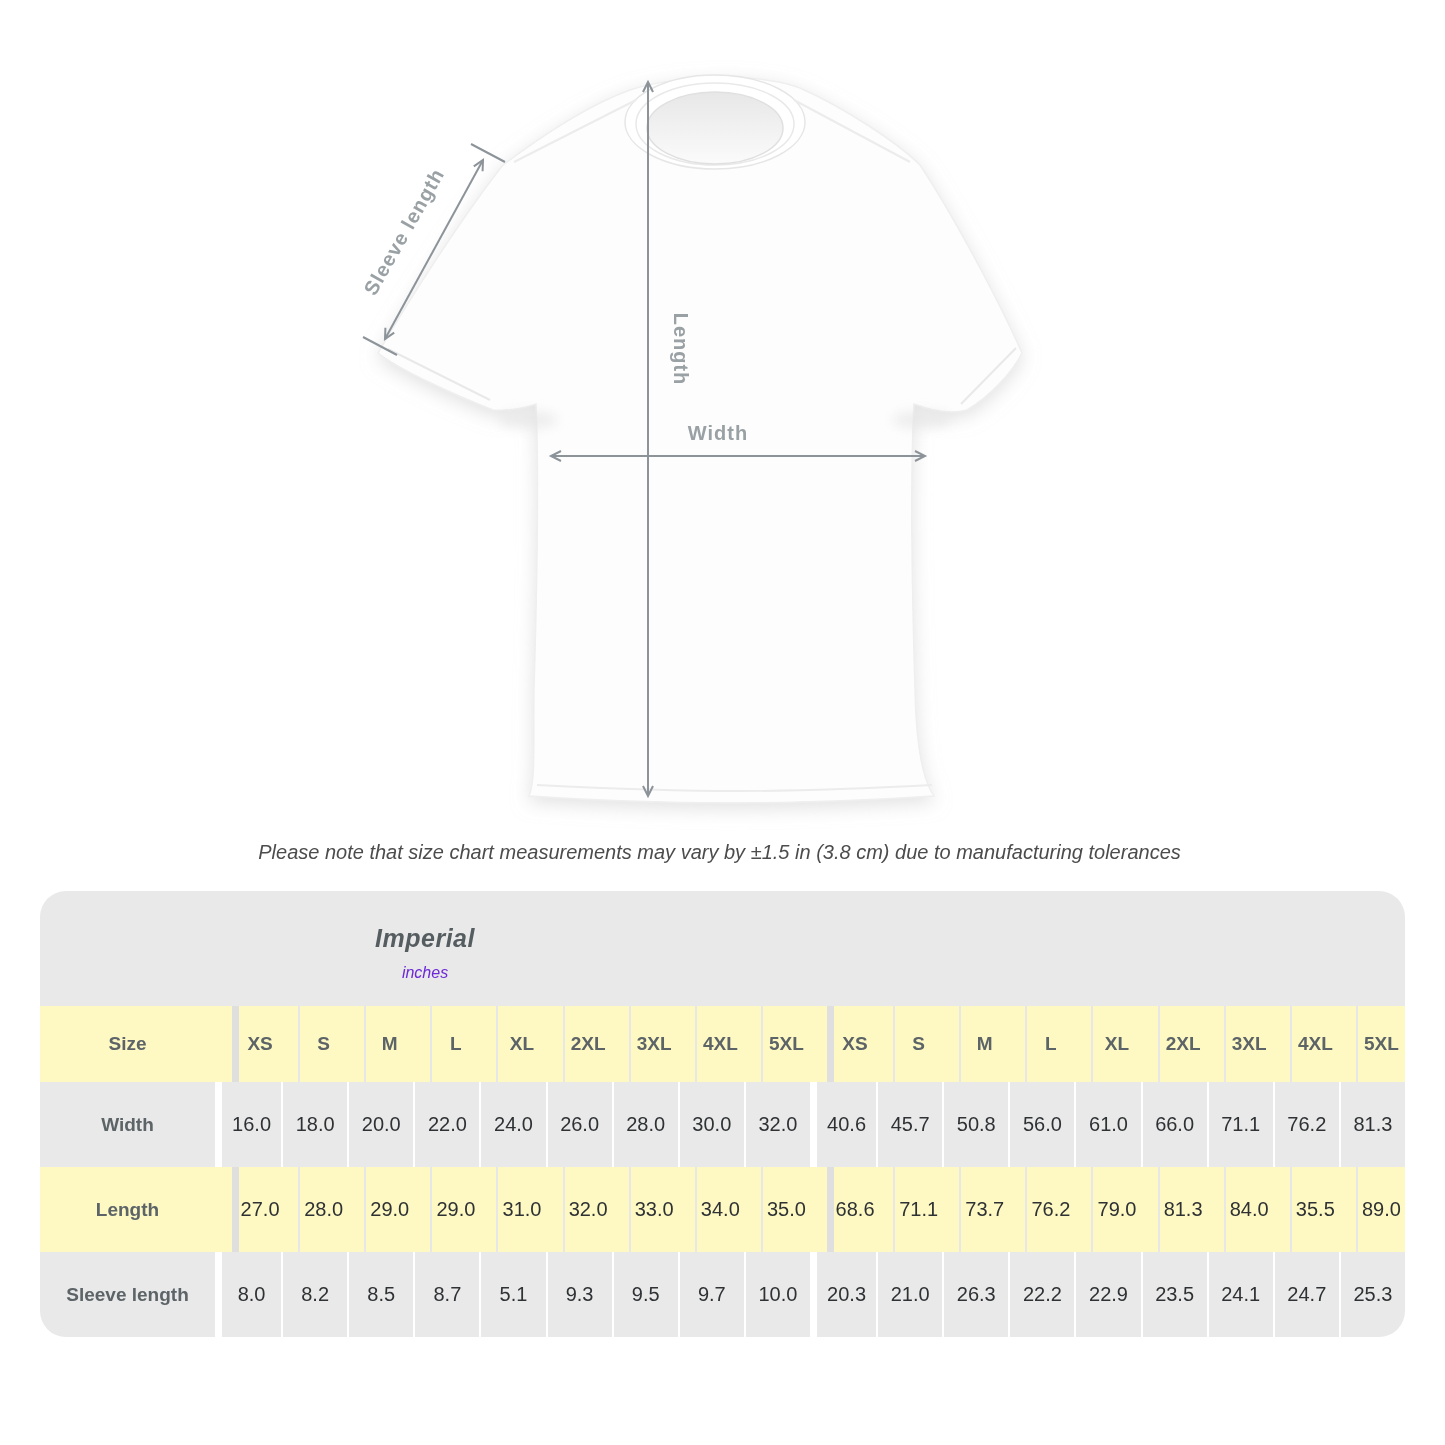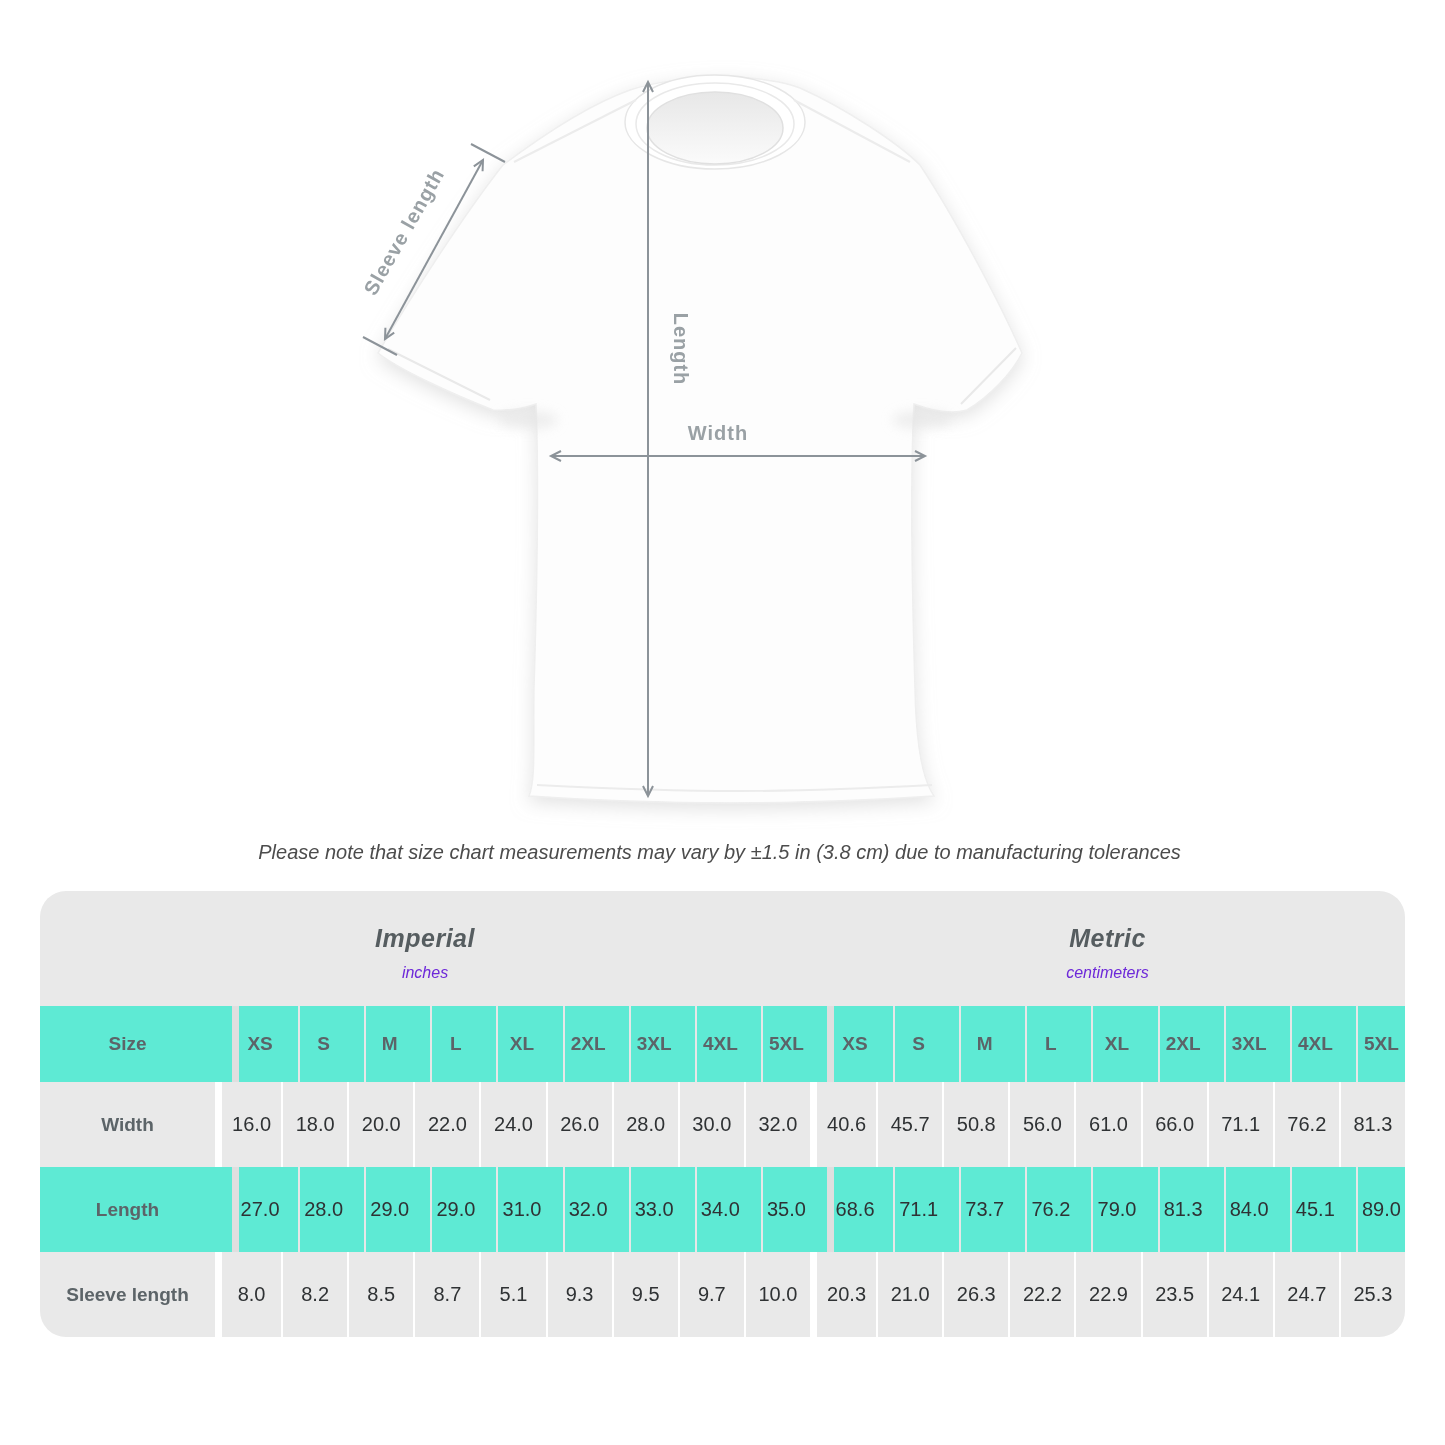--- a/index.html
+++ b/index.html
@@ -17,21 +17,21 @@
   
   .table-wrap{margin:27px 40px 0 40px;border-radius:26px;overflow:hidden;background:#fff;}
   .unit-header{display:flex;background:#e9e9e9;height:115px;}
   .uh{display:flex;flex-direction:column;align-items:center;justify-content:center;padding-top:8px;}
   .uh-left{width:770px;}
   .uh-right{flex:1;}
   .unit-name{font-size:25px;font-weight:bold;font-style:italic;color:#565d60;letter-spacing:.5px;}
   .unit-sub{font-size:16px;font-style:italic;color:#6d28d9;margin-top:11px;}
 
   .trow{display:grid;grid-template-columns:175px repeat(18,1fr);}
-  .trow.plain{background:#5eead4;gap:17px;--div:#e7e7e7;--divmaj:#dfdfdf;}
+  .trow.plain{background:#fef9c3;gap:17px;--div:#e7e7e7;--divmaj:#dfdfdf;}
   .trow.shade{background:#e9e9e9;--div:#ffffff;--divmaj:#ffffff;}
   .c{display:flex;align-items:center;justify-content:center;font-size:20px;color:#2f3234;}
   .trow.sizes .c{height:76px;}
   .trow.vals .c{height:85px;}
   .c.min{border-left:2px solid var(--div);}
   .c.maj{border-left:7px solid var(--divmaj);}
   .c.lab{font-weight:bold;color:#5c6468;font-size:19px;}
   .trow.sizes .c{font-weight:bold;color:#5c6468;font-size:19px;}
 </style>
 </head>
@@ -109,24 +109,20 @@
   </div>
 
   <p class="page-sub">Please note that size chart measurements may vary by ±1.5 in (3.8 cm) due to manufacturing tolerances</p>
 
   <div class="table-wrap">
 
     <div class="unit-header">
       <div class="uh uh-left">
         <div class="unit-name">Imperial</div>
         <div class="unit-sub">inches</div>
-      </div>
-      <div class="uh uh-right">
-        <div class="unit-name">Metric</div>
-        <div class="unit-sub">centimeters</div>
       </div>
     </div>
 
     <div class="trow sizes plain">
       <div class="c lab">Size</div>
       <div class="c maj">XS</div>
       <div class="c min">S</div>
       <div class="c min">M</div>
       <div class="c min">L</div>
       <div class="c min">XL</div>
@@ -178,21 +174,21 @@
       <div class="c min">33.0</div>
       <div class="c min">34.0</div>
       <div class="c min">35.0</div>
       <div class="c maj">68.6</div>
       <div class="c min">71.1</div>
       <div class="c min">73.7</div>
       <div class="c min">76.2</div>
       <div class="c min">79.0</div>
       <div class="c min">81.3</div>
       <div class="c min">84.0</div>
-      <div class="c min">45.1</div>
+      <div class="c min">35.5</div>
       <div class="c min">89.0</div>
     </div>
 
     <div class="trow vals shade">
       <div class="c lab">Sleeve length</div>
       <div class="c maj">8.0</div>
       <div class="c min">8.2</div>
       <div class="c min">8.5</div>
       <div class="c min">8.7</div>
       <div class="c min">5.1</div>

